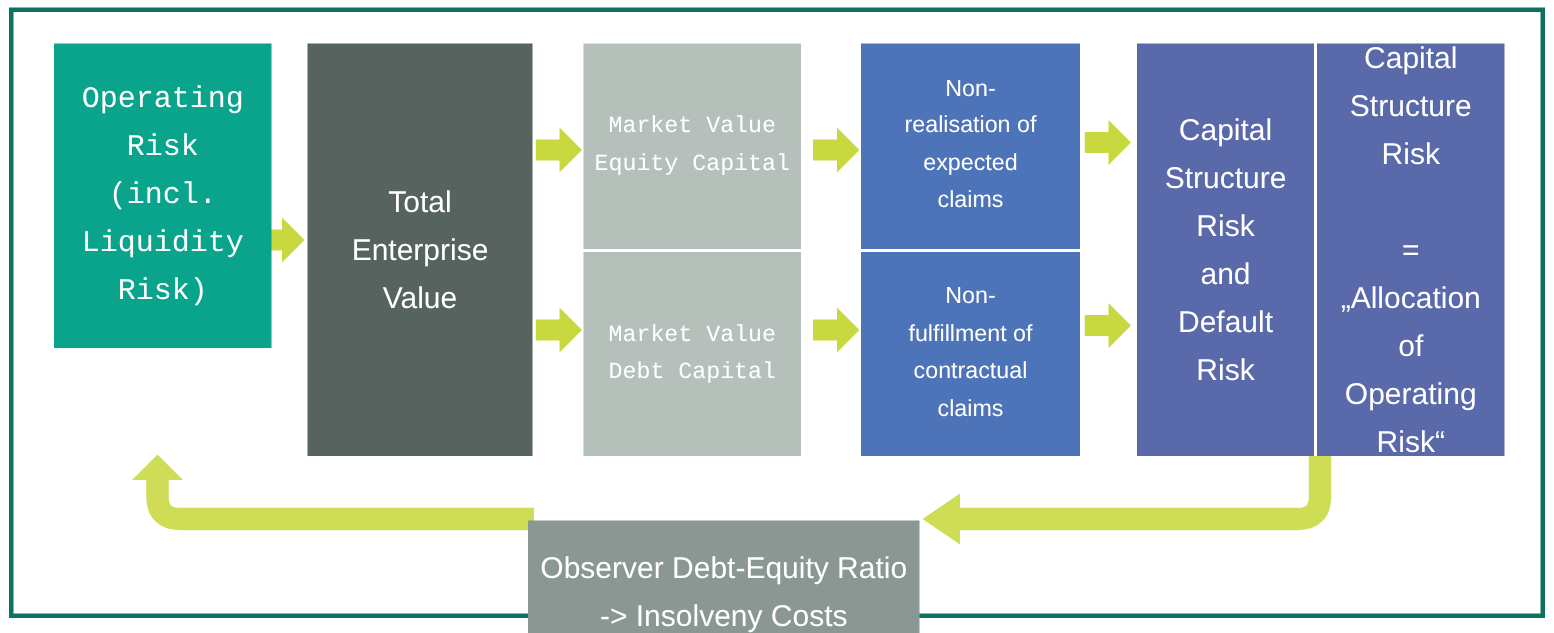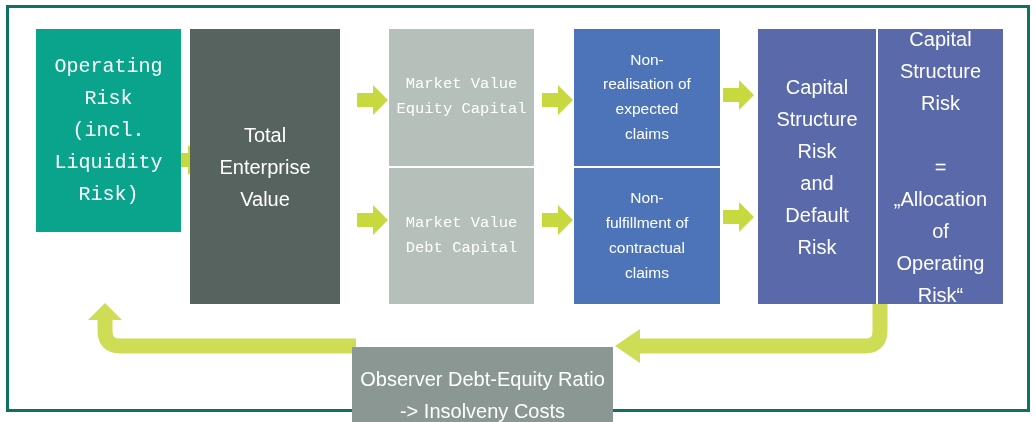--- a/index.html
+++ b/index.html
@@ -41,21 +41,21 @@
     flex: 1;
     display: flex;
     align-items: center;
     justify-content: center;
     text-align: center;
     color: #ffffff;
     font-size: 15.5px;
     line-height: 1.6;
   }
   #box-operating   { left: 36px;  top: 29px; width: 145px; height: 203px; font-family: Liberation Mono, monospace; }
-  #box-enterprise  { left: 190px; top: 29px; width: 150px; height: 275px; }
+  #box-enterprise  { left: 205px; top: 29px; width: 150px; height: 275px; }
   #col-market      { left: 389px; top: 29px; width: 145px; height: 275px; font-family: Liberation Mono, monospace; }
   #col-claims      { left: 574px; top: 29px; width: 146px; height: 275px; }
   #box-capstruct   { left: 758px; top: 29px; width: 118px; height: 275px; }
   #box-allocation  { left: 878px; top: 29px; width: 125px; height: 275px; }
   #box-observer    { left: 352px; top: 311px; width: 261px; height: 95px; }
   .flow-arrow { position: absolute; z-index: 1; }
   #arrow-1  { left: 172px; top: 145px; }
   #arrow-2a { left: 357px; top: 85px;  }
   #arrow-2b { left: 357px; top: 205px; }
   #arrow-3a { left: 542px; top: 85px;  }

